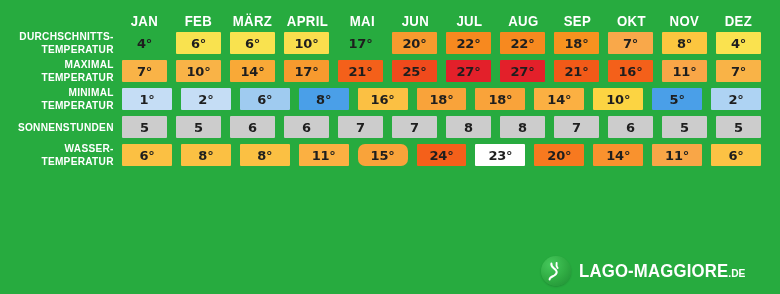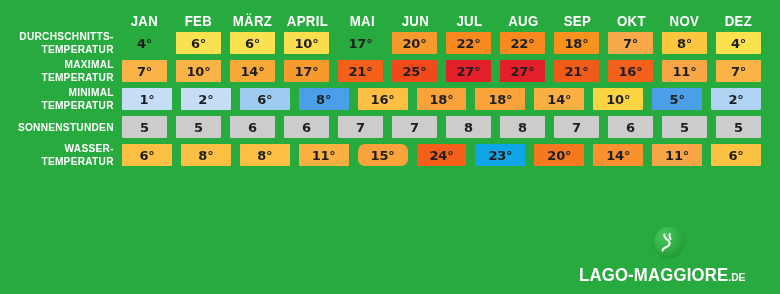--- a/index.html
+++ b/index.html
@@ -103,21 +103,20 @@
   }
 
   
   .logo-bar {
     position: absolute;
     right: 22px;
     bottom: 8px;
     display: flex;
     align-items: center;
     gap: 8px;
-    flex-direction: column;
   }
 
   .logo-mark {
     width: 30px;
     height: 30px;
     flex: 0 0 30px;
     border-radius: 50%;
     background: radial-gradient(circle at 33% 28%, #46c95c 0%, #2faa42 55%, #1f8c34 100%);
     position: relative;
     display: flex;
@@ -252,21 +251,21 @@
             <span>WASSER-</span>
             <span class="l2">TEMPERATUR</span>
           </div>
           <div class="cells">
             <div class="cell" style="background: rgb(251, 192, 67);">6°</div>
             <div class="cell" style="background: rgb(251, 192, 67);">8°</div>
             <div class="cell" style="background: rgb(251, 192, 67);">8°</div>
             <div class="cell" style="background: rgb(251, 176, 66);">11°</div>
             <div class="cell" style="background: rgb(249, 163, 58); border-radius: 7px;">15°</div>
             <div class="cell" style="background: rgb(244, 96, 26);">24°</div>
-            <div class="cell" style="background: #0ea5e9;">23°</div>
+            <div class="cell" style="background: #ffffff;">23°</div>
             <div class="cell" style="background: rgb(247, 121, 31);">20°</div>
             <div class="cell" style="background: rgb(249, 146, 46);">14°</div>
             <div class="cell" style="background: rgb(249, 166, 71);">11°</div>
             <div class="cell" style="background: rgb(252, 194, 68);">6°</div>
           </div>
         </div>
       </div>
 
   </div>
 

